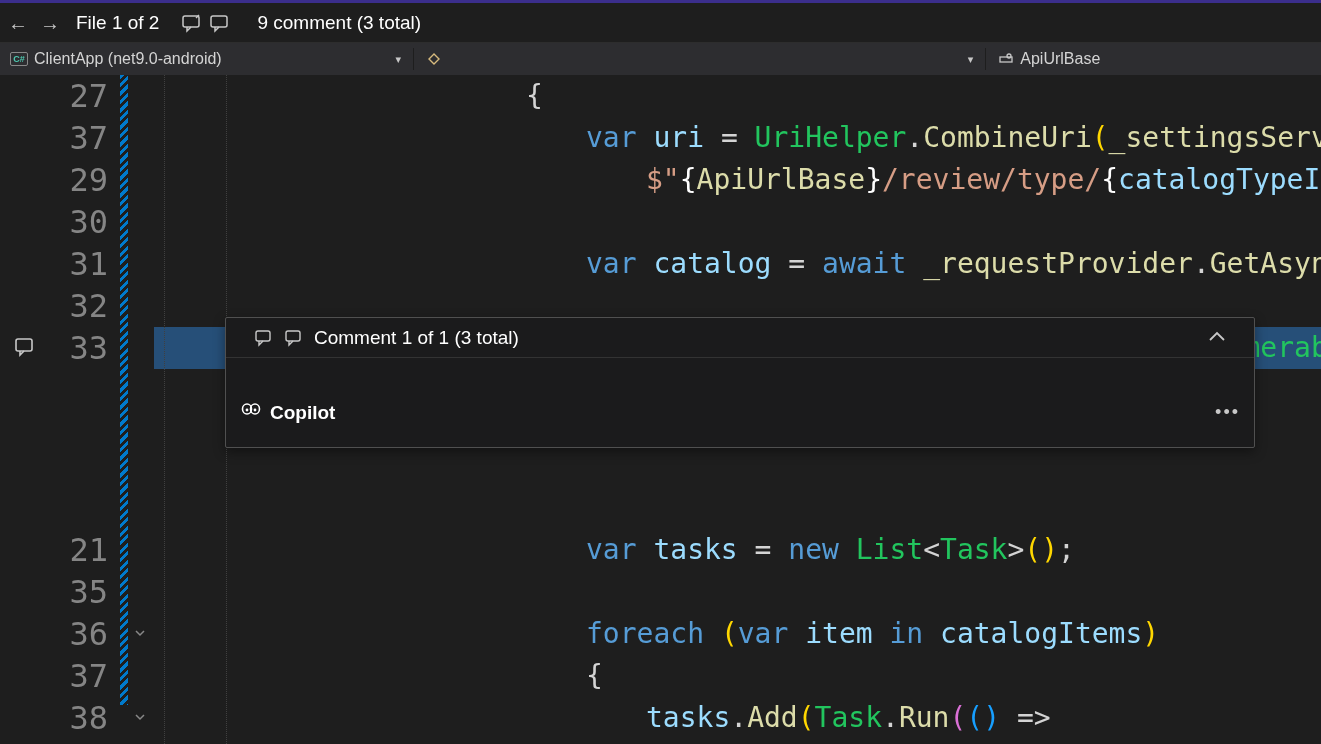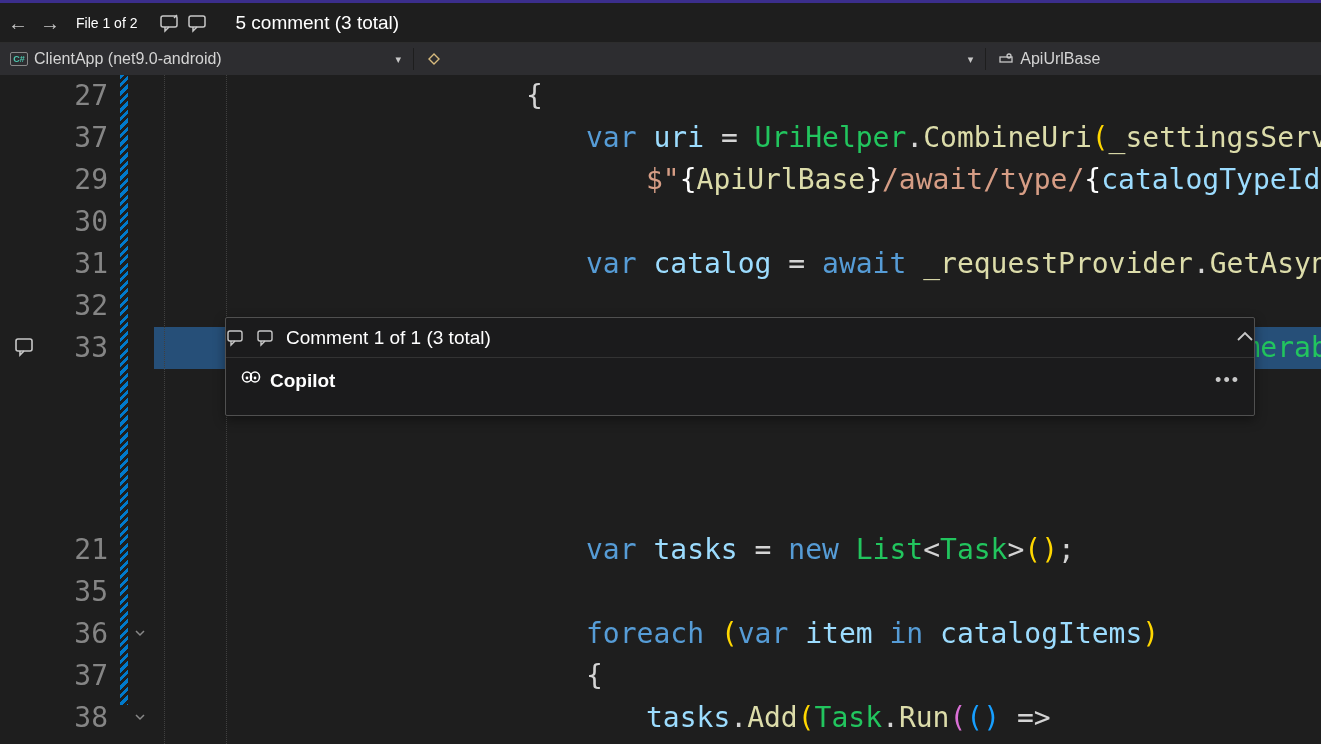--- a/index.html
+++ b/index.html
@@ -18,21 +18,21 @@
       align-items: center;
       height: 40px;
       background: #1e1e1e;
       padding: 0 8px;
       border-bottom: 1px solid #2d2d2d;
       gap: 16px;
     }
     .top-bar .label { color: #fff; font-size: 19px; }
     .nav-arrows { display: flex; gap: 12px; align-items: center; }
     .arrow-btn { color: #c8c8c8; cursor: pointer; font-size: 20px; line-height:1; }
-    .file-count { color: #fff; font-size: 14px; text-align: right; }
+    .file-count { color: #fff; font-size: 19px; text-align: right; }
     .comment-icons { display: flex; gap: 6px; align-items: center; margin-left: 6px;}
     .comment-count-txt { color: #fff; font-size: 19px; margin-left: 10px;}
     .breadcrumb-bar {
       display: flex;
       align-items: center;
       height: 32px;
       background: #2d2d30;
       padding: 0 6px;
       gap: 8px;
       font-size: 16px;
@@ -65,21 +65,21 @@
       flex-shrink: 0;
       position: relative;
     }
     .linenum-col {
       width: 70px;
       background: #1e1e1e;
       flex-shrink: 0;
       text-align: right;
       padding-right: 12px;
     }
-    .linenum { color: #858585; font-family: Consolas, monospace; font-size: 28px; line-height: 42px; }
+    .linenum { color: #858585; font-family: Consolas, monospace; font-size: 32px; line-height: 42px; }
     .gutter-col {
       width: 34px;
       background: #1e1e1e;
       flex-shrink: 0;
       position: relative;
     }
     .change-bar {
       position: absolute;
       left: 0;
       width: 8px;
@@ -121,26 +121,26 @@
       top: 242px;
       width: 1030px;
       background: #1b1b1c;
       border: 1px solid #505050;
       border-radius: 2px;
       z-index: 10;
       box-shadow: 0 4px 12px rgba(0,0,0,0.4);
     }
     .comment-popup .popup-header {
       display: flex; align-items: center; justify-content: space-between;
-      padding: 8px 0; border-bottom: 1px solid #333;
+      padding: 8px 28px; border-bottom: 1px solid #333;
     }
     .popup-header-left { display:flex; align-items:center; gap:10px; }
     .popup-header-txt { color: #fff; font-size: 19px; }
     .popup-body { padding: 10px 14px 16px 14px; }
-    .popup-author-row { display:flex; align-items:center; justify-content:space-between; margin-bottom:6px;}
+    .popup-author-row { display:flex; align-items:center; justify-content:space-between; margin-bottom:6px;margin-top:32px;}
     .popup-author { display:flex; align-items:center; gap:8px; color:#fff; font-weight:600; font-size:19px;}
     .popup-text { color:#d4d4d4; font-size: 18px; line-height: 26px; }
     .dots-btn { color:#c8c8c8; font-size:18px; letter-spacing:2px; cursor:pointer; }
     .chev-up { color:#c8c8c8; font-size:20px; cursor:pointer; }
     svg.icon { display:block; }
     .comment-marker {
       position:absolute; left:14px; color:#c8c8c8;
     }
   </style>
 </head>
@@ -160,21 +160,21 @@
           <path d="M15 2 L18 -1" stroke="#c8c8c8" stroke-width="1.5" transform="translate(0,3)"></path>
         </svg>
     </span>
     <span>
       <svg class="icon" width="22" height="20">
           <rect x="2" y="3" width="16" height="11" rx="2" fill="none" stroke="#c8c8c8" stroke-width="1.5"></rect>
           <path d="M6 14 L6 18 L10 14" fill="none" stroke="#c8c8c8" stroke-width="1.5"></path>
         </svg>
     </span>
   </div>
-  <span class="comment-count-txt">5 comment (3 total)</span>
+  <span class="comment-count-txt">9 comment (3 total)</span>
 </div>
 
 <div class="breadcrumb-bar">
   <div class="crumb">
     <span class="cs-badge">C#</span>
     <span>ClientApp (net9.0-android)</span>
     <span class="crumb-dd" style="margin-left:auto;">▾</span>
   </div>
   <div style="width:1px;height:22px;background:#1e1e1e;"></div>
   <div class="crumb" style="flex:1.4">
@@ -260,21 +260,21 @@
       </div>
       <div style="height: 42px; position: relative;"></div>
     </div>
   <div class="code-col" id="code-col">
     <div class="indent-guides">
       <div class="indent-guide" style="left:10px;"></div>
       <div class="indent-guide" style="left:72px;"></div>
     </div>
   <div class="code-line"><span class="pad" style="width: 372px;"></span><span class="t-pu">{</span></div>
       <div class="code-line"><span class="pad" style="width: 432px;"></span><span class="t-kw">var</span><span class="t-op"> </span><span class="t-id">uri</span><span class="t-op"> </span><span class="t-op">=</span><span class="t-op"> </span><span class="t-ty">UriHelper</span><span class="t-op">.</span><span class="t-fn">CombineUri</span><span class="t-br">(</span><span class="t-fi">_settingsService</span></div>
-      <div class="code-line"><span class="pad" style="width: 492px;"></span><span class="t-st">$"</span><span class="t-wh">{</span><span class="t-pr">ApiUrlBase</span><span class="t-wh">}</span><span class="t-st">/await/type/</span><span class="t-wh">{</span><span class="t-id">catalogTypeId</span><span class="t-wh">}</span></div>
+      <div class="code-line"><span class="pad" style="width: 492px;"></span><span class="t-st">$"</span><span class="t-wh">{</span><span class="t-pr">ApiUrlBase</span><span class="t-wh">}</span><span class="t-st">/review/type/</span><span class="t-wh">{</span><span class="t-id">catalogTypeId</span><span class="t-wh">}</span></div>
       <div class="code-line"><span class="pad" style="width: 72px;"></span></div>
       <div class="code-line"><span class="pad" style="width: 432px;"></span><span class="t-kw">var</span><span class="t-op"> </span><span class="t-id">catalog</span><span class="t-op"> </span><span class="t-op">=</span><span class="t-op"> </span><span class="t-kw">await</span><span class="t-op"> </span><span class="t-fi">_requestProvider</span><span class="t-op">.</span><span class="t-fn">GetAsync</span></div>
       <div class="code-line"><span class="pad" style="width: 72px;"></span></div>
       <div class="code-line hl"><span class="pad" style="width: 432px;"></span><span class="t-kw">var</span><span class="t-op"> </span><span class="t-id">catalogItems</span><span class="t-op"> </span><span class="t-op">=</span><span class="t-op"> </span><span class="t-id">catalog</span><span class="t-op">?</span><span class="t-op">.</span><span class="t-pr">Data</span><span class="t-op"> </span><span class="t-kw">??</span><span class="t-op"> </span><span class="t-ty">Enumerable</span></div>
       <div style="height: 160px;"></div>
       <div class="code-line"><span class="pad" style="width: 432px;"></span><span class="t-kw">var</span><span class="t-op"> </span><span class="t-id">tasks</span><span class="t-op"> </span><span class="t-op">=</span><span class="t-op"> </span><span class="t-kw">new</span><span class="t-op"> </span><span class="t-ty">List</span><span class="t-op">&lt;</span><span class="t-ty">Task</span><span class="t-op">&gt;</span><span class="t-br">(</span><span class="t-br">)</span><span class="t-pu">;</span></div>
       <div class="code-line"><span class="pad" style="width: 72px;"></span></div>
       <div class="code-line"><span class="pad" style="width: 432px;"></span><span class="t-kw">foreach</span><span class="t-op"> </span><span class="t-br">(</span><span class="t-kw">var</span><span class="t-op"> </span><span class="t-id">item</span><span class="t-op"> </span><span class="t-kw">in</span><span class="t-op"> </span><span class="t-id">catalogItems</span><span class="t-br">)</span></div>
       <div class="code-line"><span class="pad" style="width: 432px;"></span><span class="t-pu">{</span></div>
       <div class="code-line"><span class="pad" style="width: 492px;"></span><span class="t-id">tasks</span><span class="t-op">.</span><span class="t-fn">Add</span><span class="t-br">(</span><span class="t-ty">Task</span><span class="t-op">.</span><span class="t-fn">Run</span><span class="t-br2">(</span><span class="t-br3">(</span><span class="t-br3">)</span><span class="t-op"> </span><span class="t-op">=&gt;</span></div>

